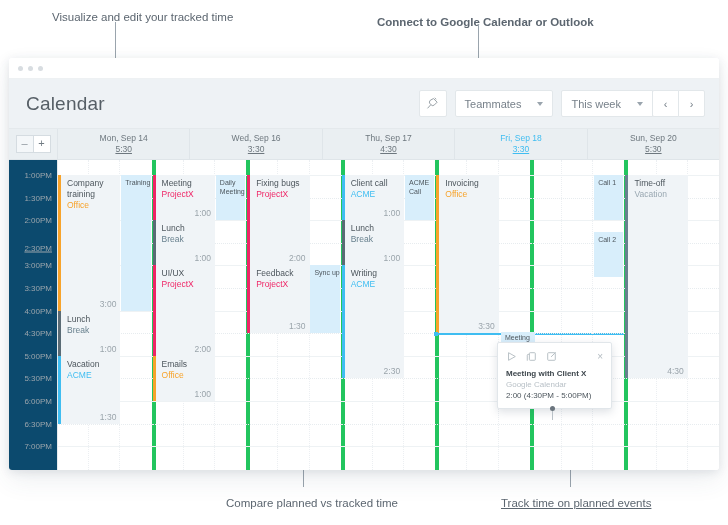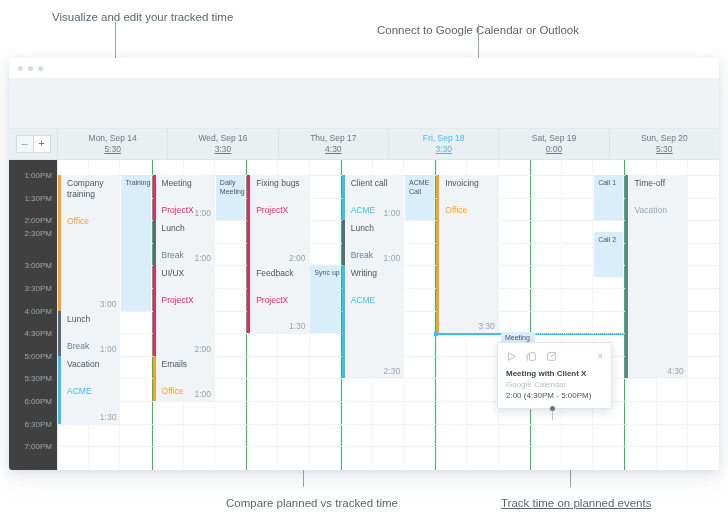--- a/index.html
+++ b/index.html
@@ -95,30 +95,30 @@
     line-height:1.25;
   }
   .dcol:last-child{border-right:none;}
   .dname{font-size:8.5px;color:#6d777e;}
   .dtot{font-size:8.5px;color:#6d777e;text-decoration:underline;}
   .dcol.today .dname,.dcol.today .dtot{color:#3fbdf1;}
 
   .gridwrap{position:relative;height:312px;overflow:hidden;}
   .timecol{
     position:absolute;left:0;top:0;width:48px;height:100%;
-    border-right:1px solid #e6ebee;background:#404040;z-index:3;
+    border-right:1px solid #e6ebee;background:#0c4a6e;z-index:3;
   }
   .tlabel{
     position:absolute;right:5px;font-size:8px;color:#9ba5ac;
     transform:translateY(-50%);
   }
   .cols{position:absolute;left:48px;top:0;right:0;height:100%;}
   .col{
     position:absolute;top:0;height:100%;
-    border-right:1px solid #22c55e;
+    border-right:4px solid #22c55e;
   }
   .col:last-child{border-right:none;}
   .half{
     position:absolute;left:0;right:0;height:0;
     border-top:1px dotted #e7ecef;
   }
   .hourline{
     position:absolute;left:0;right:0;height:0;
     border-top:1px solid #eef2f4;
   }
@@ -134,21 +134,21 @@
     overflow:hidden;
     box-sizing:border-box;
   }
   .ev .bar{position:absolute;left:0;top:0;bottom:0;width:3px;}
   .ev .ttl{
     position:absolute;left:9px;top:3px;right:3px;
     font-size:8.5px;color:#4d565d;line-height:1.25;
   }
   .ev .proj{
     position:absolute;left:9px;right:3px;
-    font-size:8.5px;line-height:1.25;margin-top:16px;
+    font-size:8.5px;line-height:1.25;
   }
   .ev .dur{
     position:absolute;right:4px;bottom:2px;
     font-size:8.5px;color:#9aa4ab;
   }
   .plan{
     position:absolute;
     background:#d8eefb;
     font-size:7px;color:#4d565d;
     padding:3px 0 0 4px;
@@ -188,37 +188,67 @@
     content:"";position:absolute;left:-2px;top:-2px;width:5px;height:5px;
     border-radius:50%;background:#6b757e;
   }
 </style>
 </head>
 <body>
 
 <div id="annot-layer">
     <div class="annot" style="left: 52px; top: 11px;">Visualize and edit your tracked time</div>
     <div class="annot-line" style="left: 115px; top: 22px; height: 313px;"></div>
-    <div class="annot" style="left: 377px; top: 24px;">Connect to Google Calendar or Outlook</div>
+    <div class="annot" style="left: 377px; top: 16px; font-weight: bold;">Connect to Google Calendar or Outlook</div>
     <div class="annot-line" style="left: 478px; top: 24px; height: 64px;"></div>
     <div class="annot" style="left: 226px; top: 497px;">Compare planned vs tracked time</div>
     <div class="annot-line" style="left: 303px; top: 334px; height: 153px;"></div>
     <div class="annot" style="left: 501px; top: 497px; text-decoration: underline;">Track time on planned events</div>
     <div class="annot-line" style="left: 570px; top: 400px; height: 87px;"></div>
   </div>
 
 <div class="window">
 
   <div class="titlebar">
     <span class="dot"></span>
     <span class="dot"></span>
     <span class="dot"></span>
   </div>
 
   <div class="apphead">
+    <div class="apptitle">Calendar</div>
+    <div class="headctrls">
+
+      <div class="btn btn-icon">
+        <svg width="13" height="13" viewBox="0 0 16 16">
+          <g fill="none" stroke="#8b949b" stroke-width="1.1" stroke-linecap="round" stroke-linejoin="round">
+            <path d="M9.6 2.3 L13.7 6.4 L10.4 9.7 a2.9 2.9 0 0 1 -4.1 0 L5 8.4 a2.9 2.9 0 0 1 0 -4.1 Z"></path>
+            <path d="M5.3 10.2 L2.2 13.6"></path>
+            <path d="M11.1 1.4 L12.3 2.6"></path>
+          </g>
+        </svg>
+      </div>
+
+      <div class="btn btn-sel">
+        <span>Teammates</span>
+        <span class="caret"></span>
+      </div>
+
+      <div style="display:flex;align-items:center;gap:0;">
+        <div class="btn btn-sel" style="border-radius:2px 0 0 2px;">
+          <span>This week</span>
+          <span class="caret"></span>
+        </div>
+        <div class="navgrp" style="margin-left:-1px;">
+          <div class="btn">‹</div>
+          <div class="btn">›</div>
+        </div>
+      </div>
+
+    </div>
   </div>
 
   <div class="cal">
 
     <div class="dayhead">
       <div class="zoombox">
         <div class="zbtn">–</div>
         <div class="zbtn plus">+</div>
       </div>
       <div id="dayhead-cols" style="display:flex;flex:1 1 0;">
@@ -232,36 +262,32 @@
           </div>
           <div class="dcol">
             <div class="dname">Thu, Sep 17</div>
             <div class="dtot">4:30</div>
           </div>
           <div class="dcol today">
             <div class="dname">Fri, Sep 18</div>
             <div class="dtot">3:30</div>
           </div>
           <div class="dcol">
-            <div class="dname">Sat, Sep 19</div>
-            <div class="dtot">0:00</div>
-          </div>
-          <div class="dcol">
             <div class="dname">Sun, Sep 20</div>
             <div class="dtot">5:30</div>
           </div>
         </div>
     </div>
 
     <div class="gridwrap">
       <div class="timecol" id="timecol">
           <div class="tlabel" style="top: 15px;">1:00PM</div>
           <div class="tlabel" style="top: 37.6px;">1:30PM</div>
           <div class="tlabel" style="top: 60.2px;">2:00PM</div>
-          <div class="tlabel" style="top: 73px;">2:30PM</div>
+          <div class="tlabel" style="top: 88px; text-decoration: underline;">2:30PM</div>
           <div class="tlabel" style="top: 105.4px;">3:00PM</div>
           <div class="tlabel" style="top: 128px;">3:30PM</div>
           <div class="tlabel" style="top: 150.6px;">4:00PM</div>
           <div class="tlabel" style="top: 173.2px;">4:30PM</div>
           <div class="tlabel" style="top: 195.8px;">5:00PM</div>
           <div class="tlabel" style="top: 218.4px;">5:30PM</div>
           <div class="tlabel" style="top: 241px;">6:00PM</div>
           <div class="tlabel" style="top: 263.6px;">6:30PM</div>
           <div class="tlabel" style="top: 286.2px;">7:00PM</div>
         </div>

